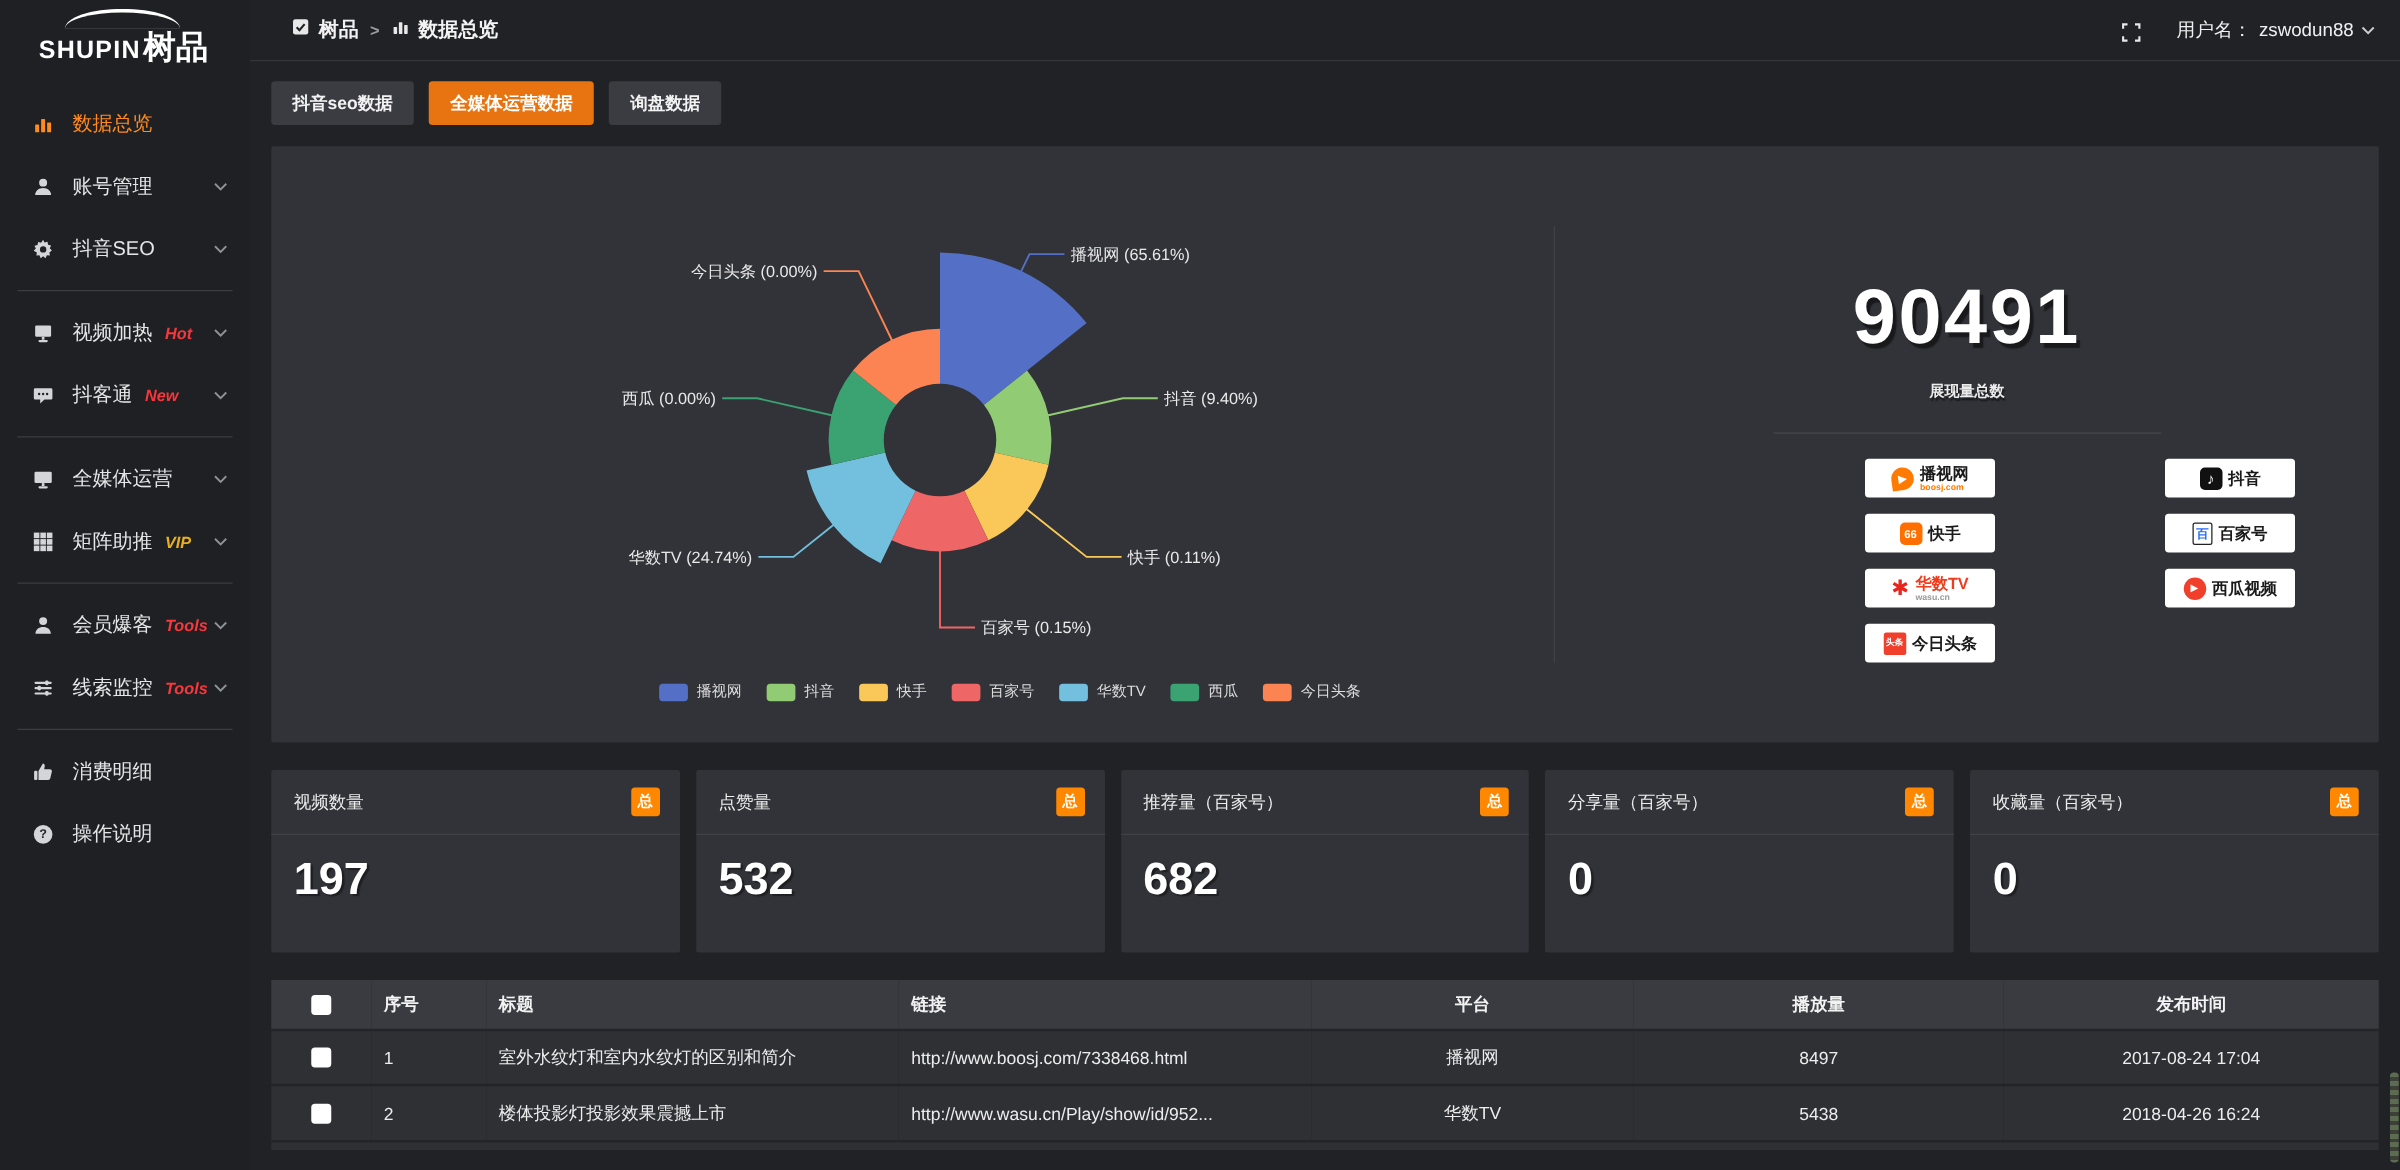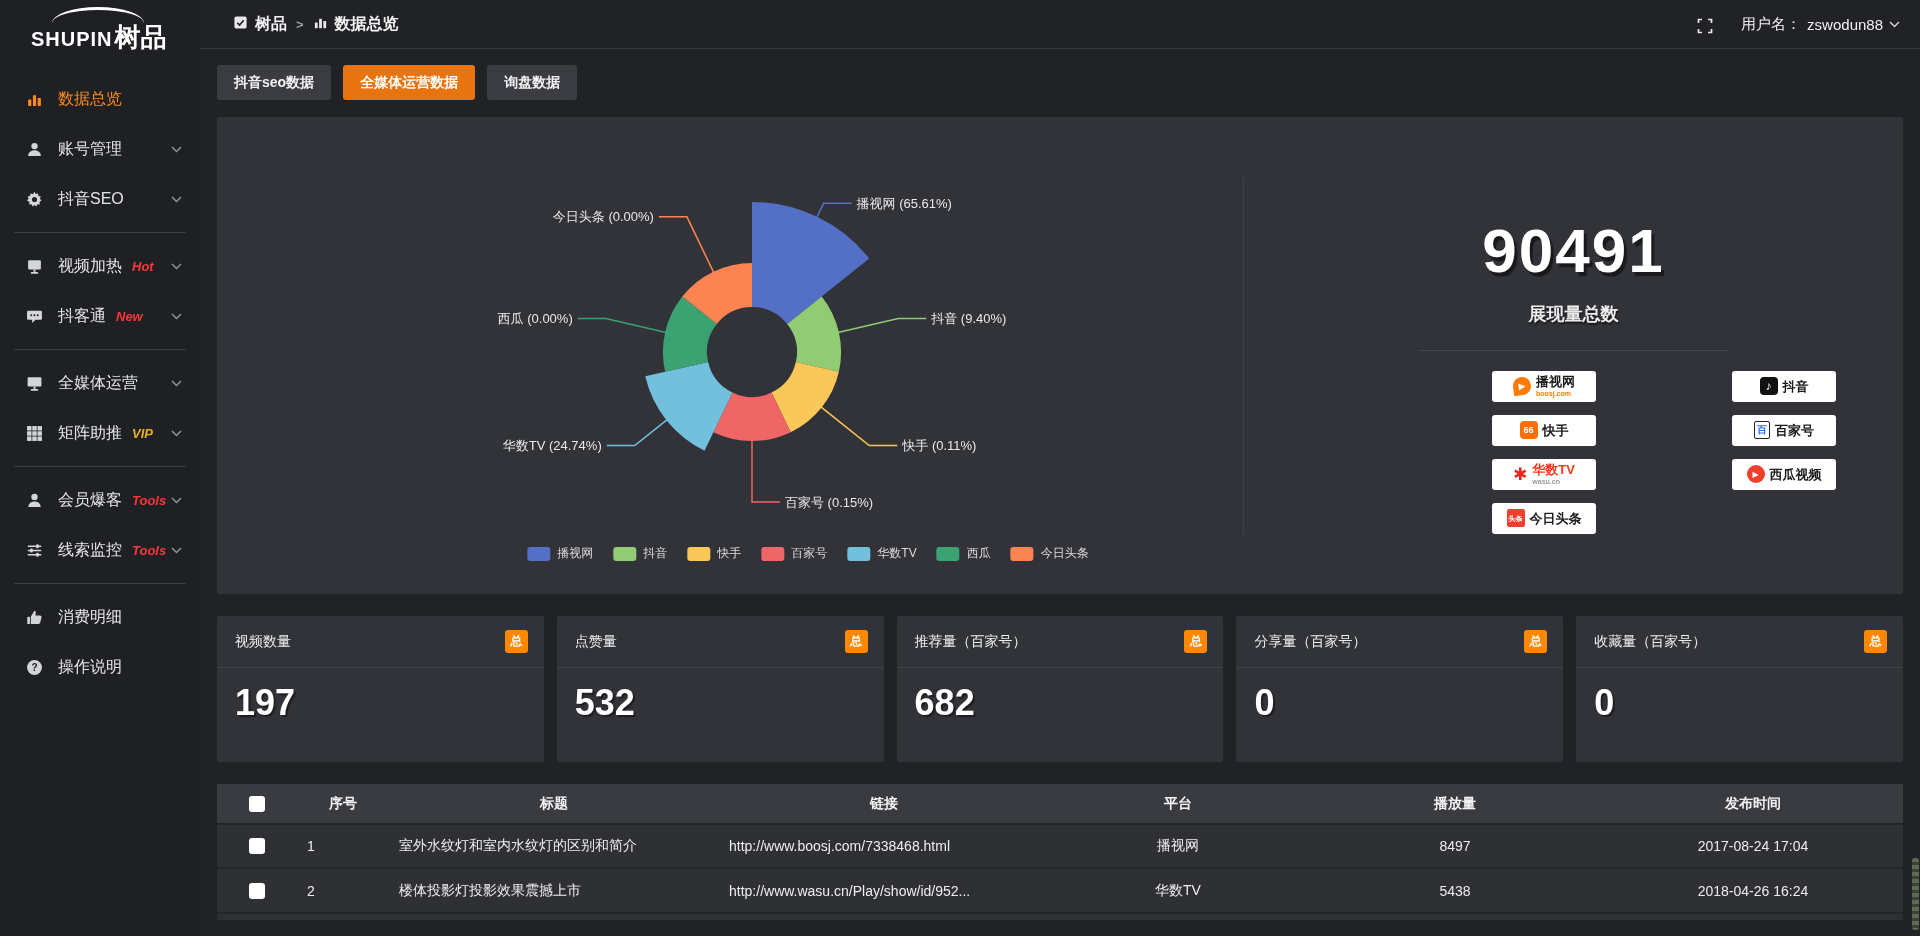--- a/index.html
+++ b/index.html
@@ -56,21 +56,21 @@
   .chart-zone svg.pie { position:absolute; left:0; top:0; }
   .legend { position:absolute; left:50%; bottom:32px; transform:translateX(calc(-50% + 78px));
     display:flex; align-items:center; gap:20px; white-space:nowrap; }
   .legend-item { display:flex; align-items:center; gap:7px; cursor:pointer; }
   .legend-swatch { width:23px; height:14px; border-radius:3px; }
   .legend-label { font-size:12px; color:#dcdcdd; }
 
   .summary-zone { flex:1; border-left:1px solid #404147; padding-top:37px; position:relative; }
   .big-number { text-align:center; font-size:62px; font-weight:bold; color:#fff;
     letter-spacing:2px; text-shadow:3px 4px 1px rgba(0,0,0,.5); }
-  .big-label { text-align:center; font-size:18px; font-weight:bold; margin-top:16px;
+  .big-label { text-align:center; font-size:12px; font-weight:bold; margin-top:16px;
     text-shadow:1px 2px 1px rgba(0,0,0,.5); }
   .sum-divider { width:310px; margin:24px auto 0; border-top:1px solid #46474c; }
   .platforms-label { font-size:15px; font-weight:bold; margin:30px 0 0 88px; }
   .badge-cols { display:flex; gap:136px; margin:20px 0 0 248px; }
   .badge-col { display:flex; flex-direction:column; gap:13px; }
   .pf-badge { width:104px; height:31px; background:#fff; border-radius:3px;
     display:flex; align-items:center; justify-content:center; gap:5px; padding:0 5px; }
   .pf-ico { display:inline-flex; align-items:center; justify-content:center; flex:0 0 auto; }
   .pf-name { font-size:13px; font-weight:bold; color:#1a1a1a; line-height:1; white-space:nowrap; }
   .pf-texts { display:flex; flex-direction:column; align-items:flex-start; line-height:1; }
@@ -84,21 +84,21 @@
   .card-title { font-size:14px; color:#eceded; }
   .card-badge { width:23px; height:23px; background:#ff8800; color:#fff; border-radius:3px;
     font-size:12px; font-weight:bold; display:flex; align-items:center; justify-content:center; cursor:pointer; }
   .card-value { padding:14px 18px 0; font-size:36px; font-weight:bold; color:#fff;
     text-shadow:2px 2px 1px rgba(0,0,0,.4); }
 
   
   .table-wrap { margin-top:22px; }
   table.data { width:100%; border-collapse:collapse; table-layout:fixed; }
   table.data th { background:#3a3b40; height:40px; font-size:14px; font-weight:bold;
-    color:#f2f2f2; text-align:center; padding:0 10px; }
+    color:#f2f2f2; text-align:left; padding:0 10px; }
   table.data td { background:#2f3034; height:44px; font-size:14px; color:#ededed;
     padding:0 10px; border-top:2px solid #232428; overflow:hidden; white-space:nowrap; text-overflow:ellipsis; }
   table.data .c-center { text-align:center; }
   .cell-checkbox { width:16px; height:16px; background:#fff; border-radius:3px;
     margin:0 auto; cursor:pointer; }
   td.orange, td.orange a { color:#ff9632; cursor:pointer; text-decoration:none; }
   .partial-row { height:8px; background:#2f3034; border-top:2px solid #232428; }
 
   
   .page-scrollbar { position:absolute; right:1px; top:0; width:8px; height:100%; }

